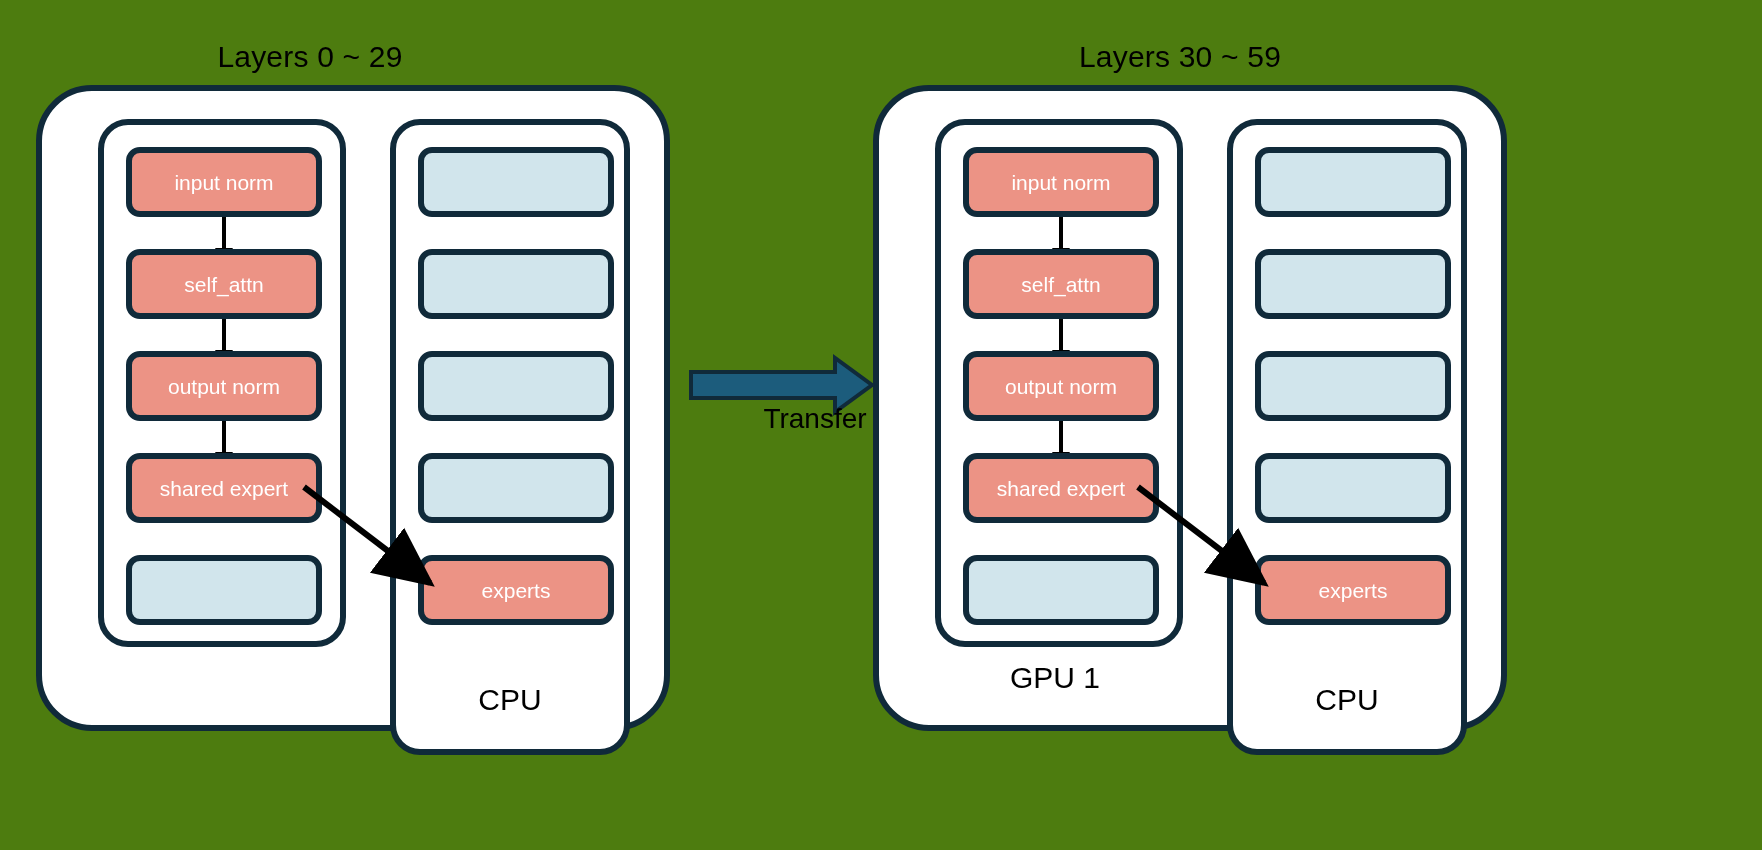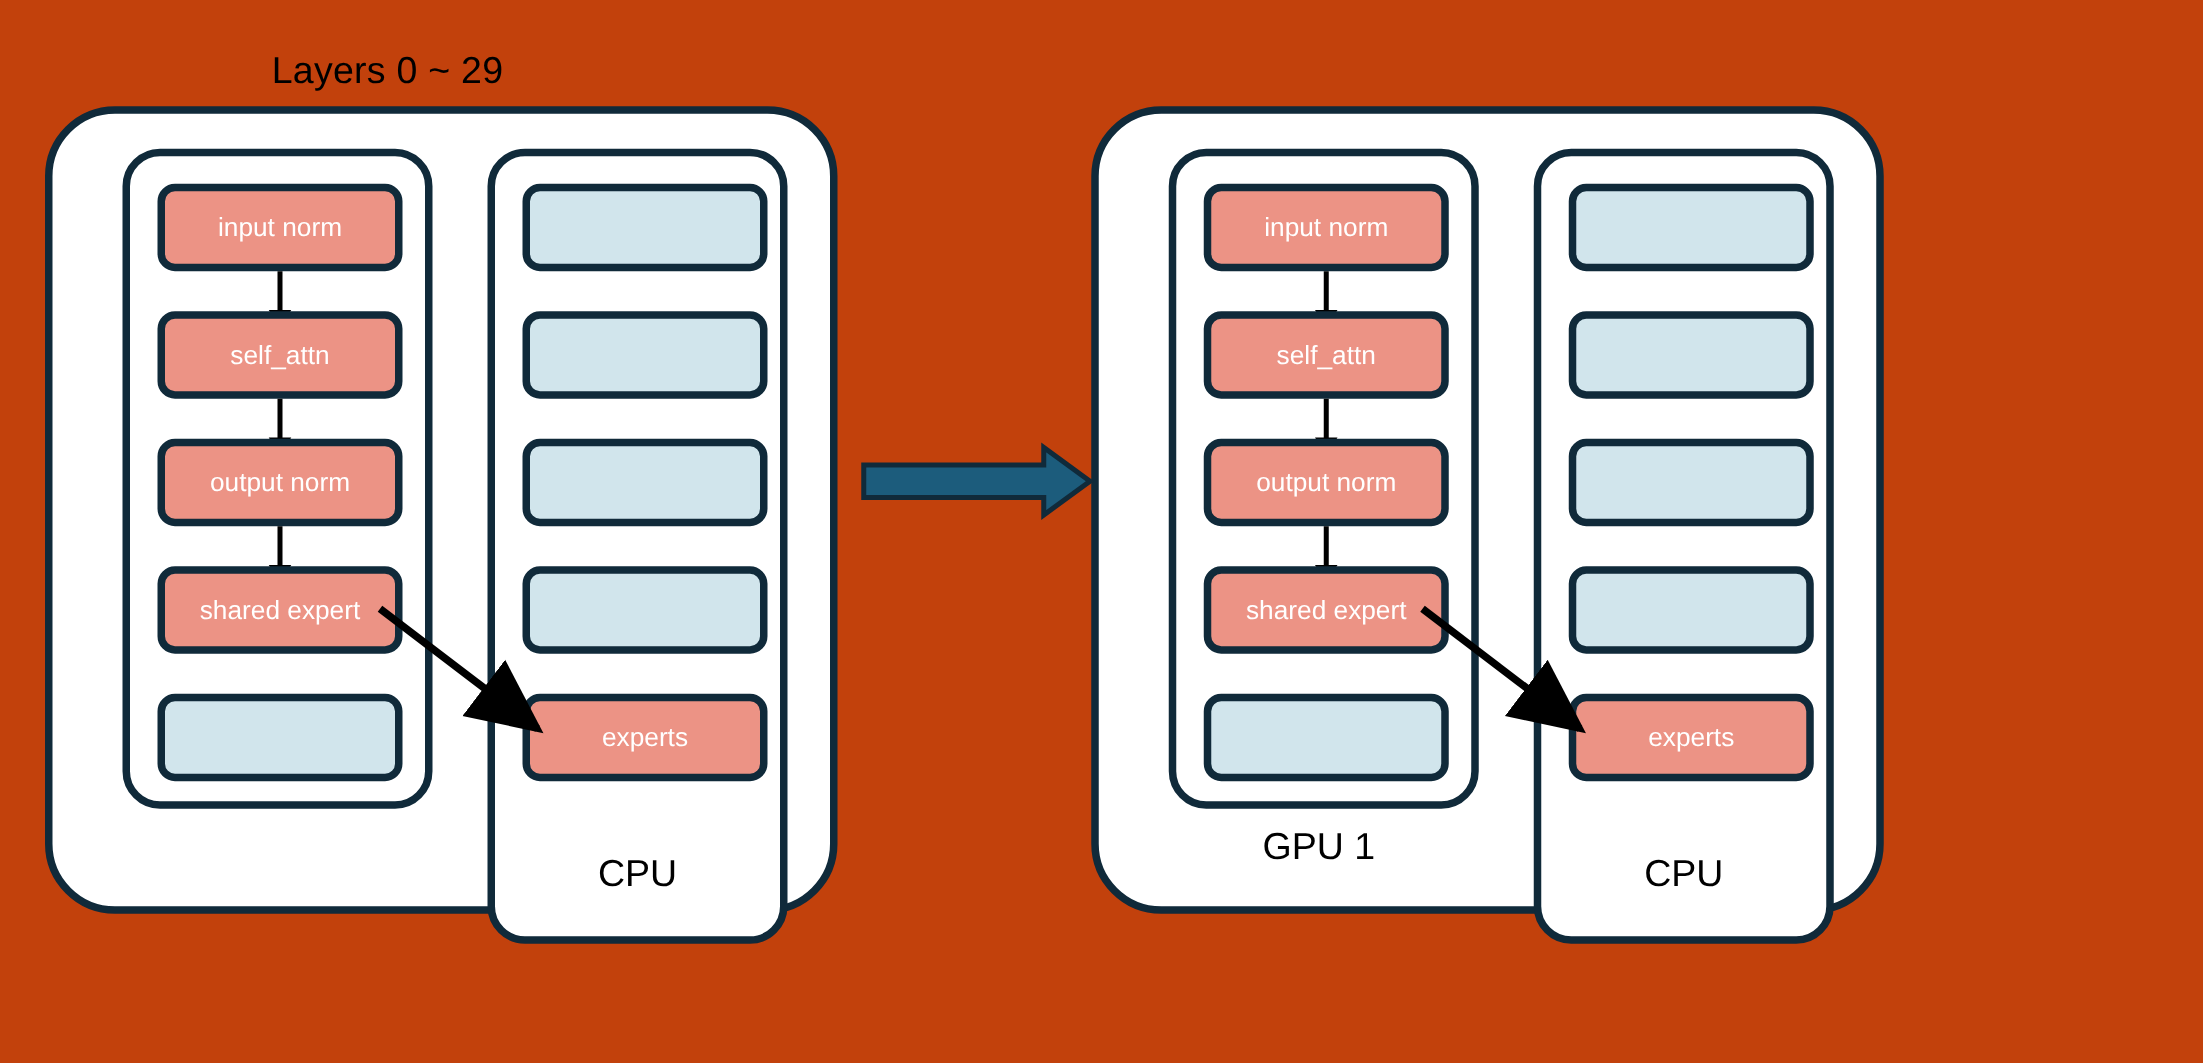--- a/index.html
+++ b/index.html
@@ -8,21 +8,21 @@
     padding: 0;
     background: #ffffff;
   }
   body {
     font-family: "Liberation Sans", sans-serif;
   }
   #canvas {
     position: relative;
     width: 1762px;
     height: 850px;
-    background: #c2410c;
+    background: #4d7c0f;
     overflow: hidden;
     text-decoration: underline;
   }
 
   
   .group-title {
     position: absolute;
     font-size: 30px;
     color: #000000;
     white-space: nowrap;
@@ -141,20 +141,21 @@
     line-height: 1.35;
     text-align: center;
   }
 </style>
 </head>
 <body>
 
 <div id="canvas">
 
   <div id="title-left" class="group-title">Layers 0 ~ 29</div>
+  <div id="title-right" class="group-title">Layers 30 ~ 59</div>
 
   <div id="card-left" class="device-card">
 
     <div id="lane-l-gpu" class="lane lane-gpu">
       <div class="blk salmon slot0">input norm</div>
       <div class="flow-arrow fa0"></div>
       <div class="blk salmon slot1">self_attn</div>
       <div class="flow-arrow fa1"></div>
       <div class="blk salmon slot2">output norm</div>
       <div class="flow-arrow fa2"></div>
@@ -206,15 +207,16 @@
     </defs>
 
     <line x1="304" y1="487" x2="430" y2="583" stroke="#000000" stroke-width="6" marker-end="url(#thin-head)"></line>
 
     <line x1="1138" y1="487" x2="1264" y2="583" stroke="#000000" stroke-width="6" marker-end="url(#thin-head)"></line>
 
     <path d="M691,372 L835,372 L835,358 L872,385 L835,412 L835,398 L691,398 Z" fill="#1C5C7C" stroke="#102A3A" stroke-width="4" stroke-linejoin="miter"></path>
   </svg>
 
   <div class="transfer-caption">
+    <div>Transfer</div>
   </div>
 
 </div>
 
 </body></html>

